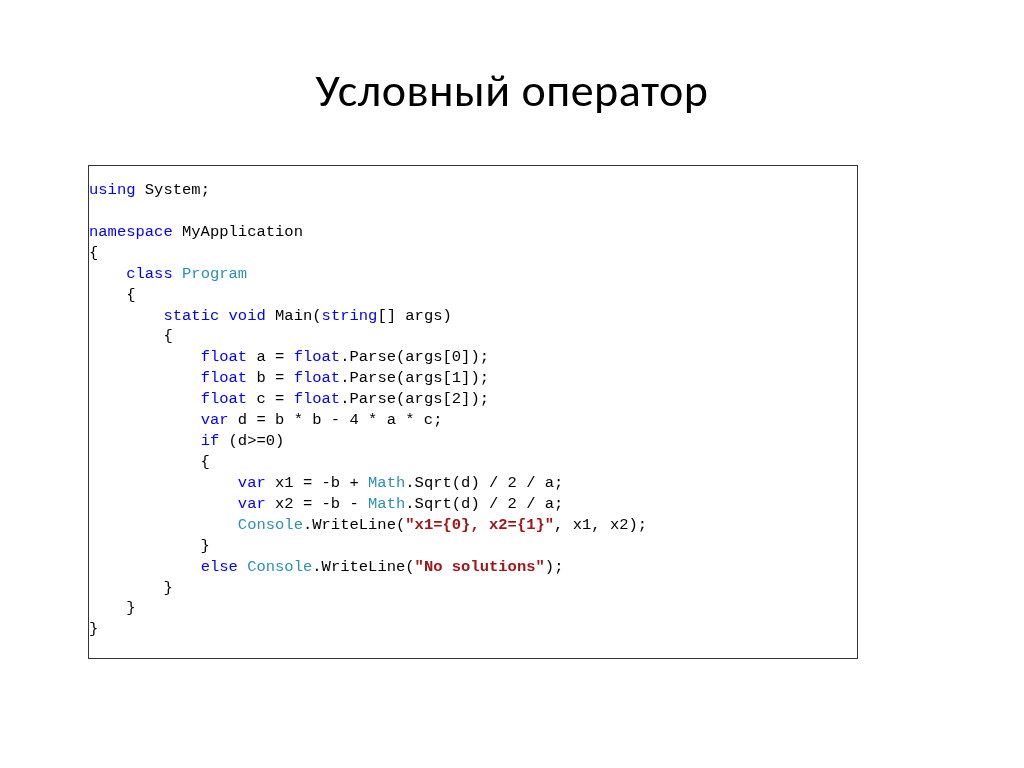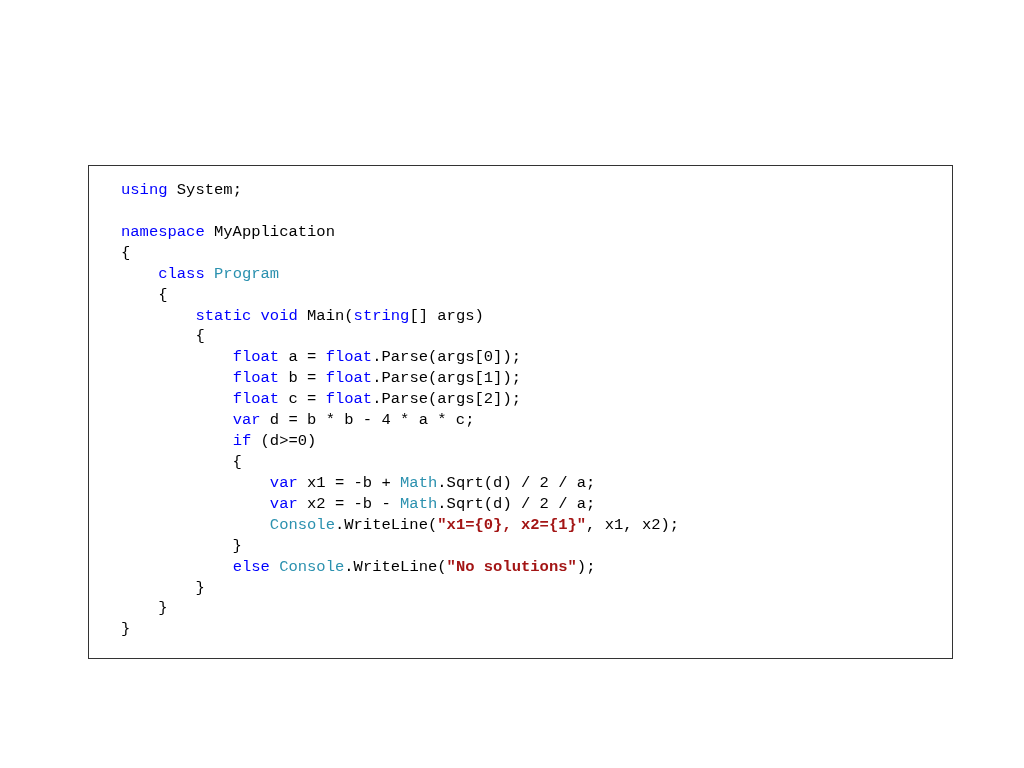--- a/index.html
+++ b/index.html
@@ -24,43 +24,44 @@
     width: 100%;
     text-align: center;
     font-size: 46px;
     font-weight: 400;
     letter-spacing: 0.5px;
   }
   .code-box {
     position: absolute;
     top: 165px;
     left: 88px;
-    width: 865px;
+    width: 770px;
     border: 1px solid #333;
-    padding: 14px 16px 18px 32px;
+    padding: 14px 16px 18px 0;
     box-sizing: border-box;
     background: #fff;
   }
   pre.code {
     margin: 0;
     font-family: Consolas, "Courier New", monospace;
     font-size: 15.5px;
     line-height: 1.35;
     white-space: pre;
     color: #000;
   }
   .kw   { color: #0000ff; }           
   .type { color: #2b91af; }           
   .str  { color: #a31515; font-weight: bold; }
 </style>
 </head>
 <body>
 
 <div class="slide">
 
+  <div class="title">Условный оператор</div>
 
   <div class="code-box">
 <pre class="code"><span class="kw">using</span><span> System;</span>
 <span></span>
 <span class="kw">namespace</span><span> MyApplication</span>
 <span>{</span>
 <span>    </span><span class="kw">class</span><span> </span><span class="type">Program</span>
 <span>    {</span>
 <span>        </span><span class="kw">static</span><span> </span><span class="kw">void</span><span> Main(</span><span class="kw">string</span><span>[] args)</span>
 <span>        {</span>

